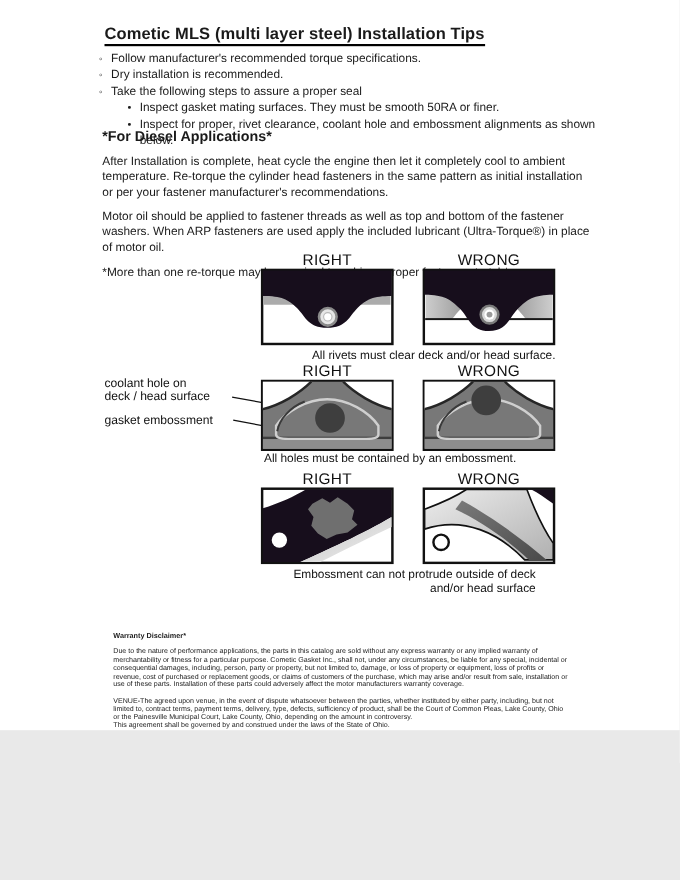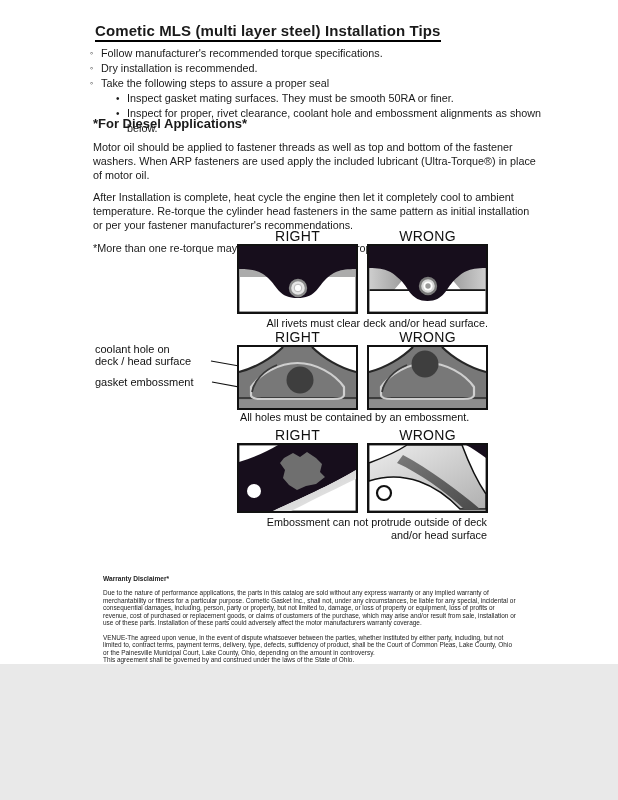--- a/index.html
+++ b/index.html
@@ -22,21 +22,21 @@
   .sub-row { margin-left:26px; }
   .sub-row .tip-glyph { font-size:10px; }
   
   #diesel { position:absolute; top:116px; left:93px; width:448px; }
   #diesel-heading { font-size:13px; font-weight:bold; margin-bottom:10px; }
   .para { font-size:10.8px; line-height:13.8px; margin-bottom:9px; }
   
   .figure { position:absolute; left:237px; }
   #fig1 { top:229px; }
   #fig3 { top:428px; }
-  .pair { display:flex; gap:9px; }
+  .pair { display:flex; gap:26px; }
   .cell { width:121px; }
   .rw { text-align:center; font-size:14px; line-height:15px; letter-spacing:.3px; color:#111; font-weight:500; }
   .box { display:block; width:121px; }
   .caption { font-size:10.8px; line-height:12.5px; margin-top:3px; color:#111;text-align:right; }
   #fig3 .caption { width:250px; }
   
   #fig2 { position:absolute; top:330px; left:95px; width:420px; height:100px; }
   #fig2 .pair { position:absolute; left:142px; top:0; }
   .side-label { position:absolute; left:0; width:114px; text-align:left; font-size:11px; line-height:12px; color:#111; }
   #label-coolant { top:13px; }
@@ -77,22 +77,22 @@
       <span>Inspect gasket mating surfaces.  They must be smooth 50RA or finer.</span>
     </div>
     <div class="tip-row sub-row">
       <span class="tip-glyph">•</span>
       <span>Inspect for proper, rivet clearance, coolant hole and embossment alignments as shown below.</span>
     </div>
   </div>
 
   <div id="diesel">
     <div id="diesel-heading">*For Diesel Applications*</div>
+    <div class="para">After Installation is complete, heat cycle the engine then let it completely cool to ambient temperature. Re-torque the cylinder head fasteners in the same pattern as initial installation or per your fastener manufacturer's recommendations.</div>
     <div class="para">Motor oil should be applied to fastener threads as well as top and bottom of the fastener washers. When ARP fasteners are used apply the included lubricant (Ultra-Torque®) in place of motor oil.</div>
-    <div class="para">After Installation is complete, heat cycle the engine then let it completely cool to ambient temperature. Re-torque the cylinder head fasteners in the same pattern as initial installation or per your fastener manufacturer's recommendations.</div>
     <div class="para">*More than one re-torque may be required to achieve proper fastener stretch*</div>
   </div>
 
   <div id="fig1" class="figure">
     <div class="pair">
       <div class="cell">
         <div class="rw">RIGHT</div>
         <svg class="box" viewBox="0 0 121 70">
           <rect x="1.2" y="1.2" width="118.6" height="67.6" fill="#ffffff" stroke="#111" stroke-width="2.4"></rect>
           <path d="M3,25 H40 L33,33 H3 Z" fill="#ababab"></path>

